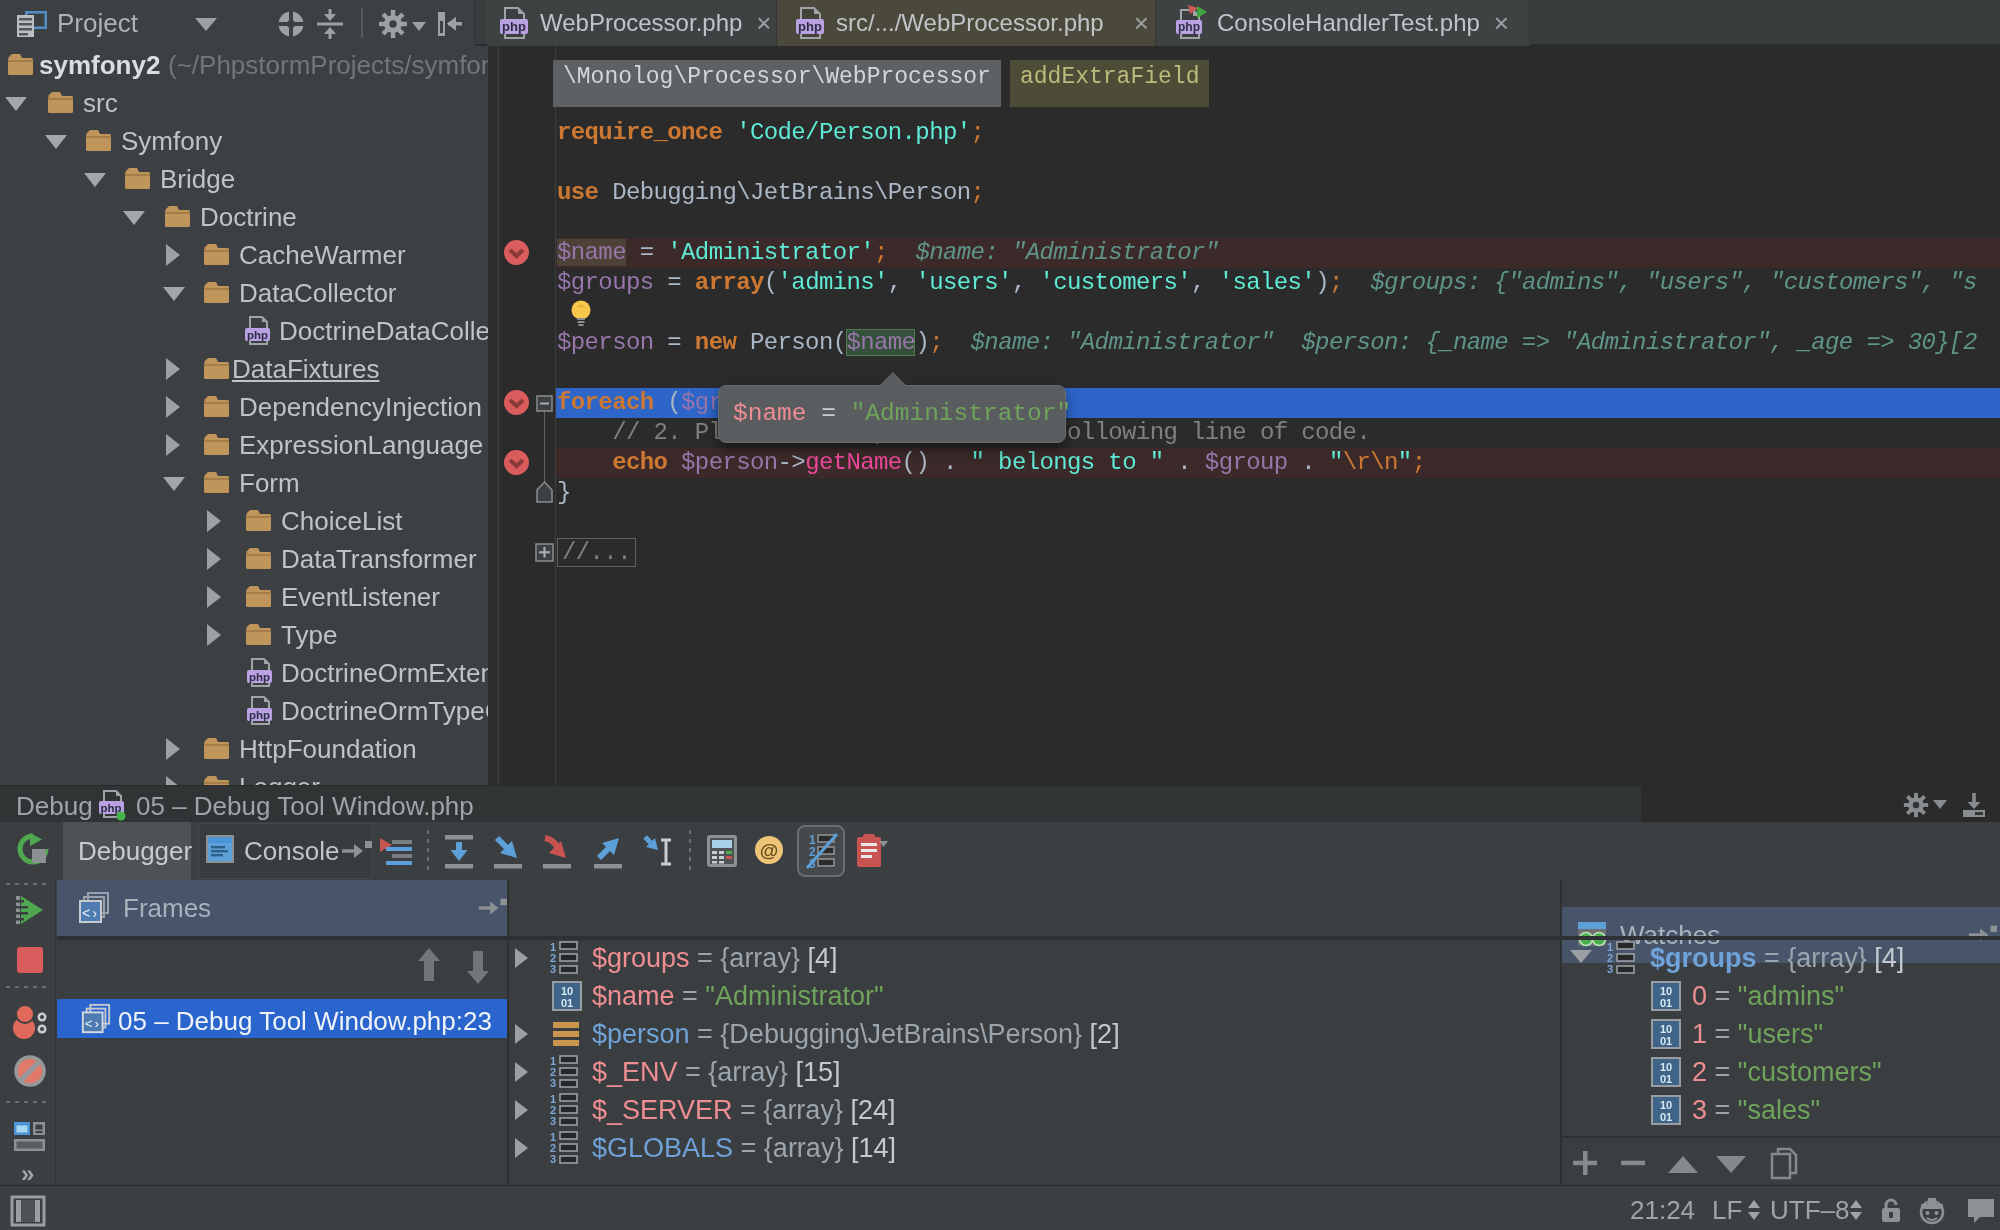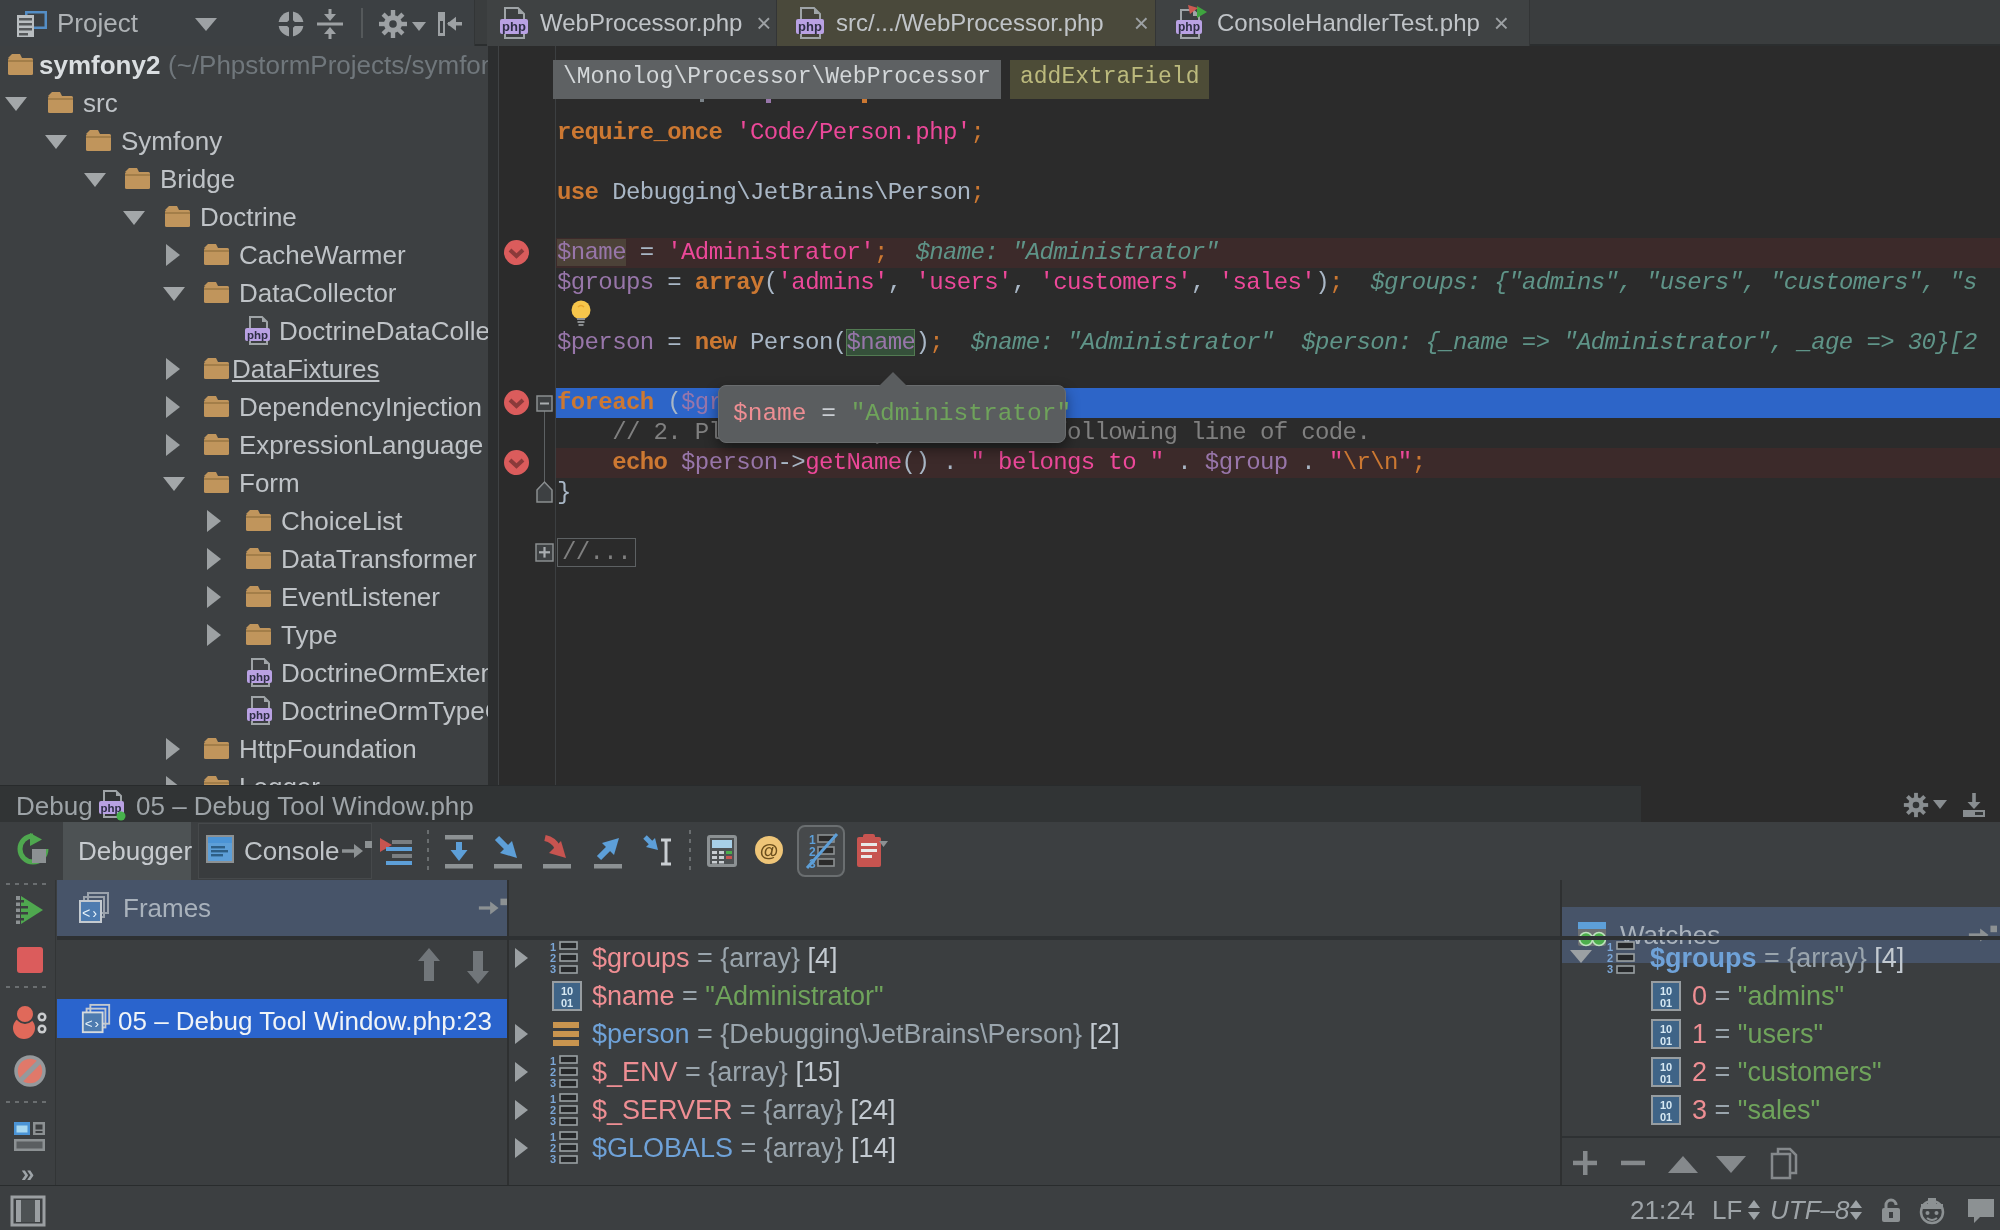--- a/index.html
+++ b/index.html
@@ -18,31 +18,31 @@
   .trow { position:absolute; height:38px; display:flex; align-items:center; color:#bfc3c7; font-size:26px; white-space:nowrap; }
   .arrow { width:0; height:0; position:absolute; }
   .arr-d { border-left:11px solid transparent; border-right:11px solid transparent; border-top:14px solid #a3a7a9; }
   .arr-r { border-top:11px solid transparent; border-bottom:11px solid transparent; border-left:14px solid #9da1a3; }
   .path { color:#70777c; }
   
   #editor { left:499px; top:46px; width:1501px; height:739px; background:#2b2b2b; overflow:hidden; }
   #gutterline { position:absolute; left:56px; top:0; width:1px; height:739px; background:#3c3f41; }
   .cl { position:absolute; left:58px; height:30px; line-height:30px; font-family:"Liberation Mono", monospace; font-size:24px; letter-spacing:-0.62px; white-space:pre; color:#a9b7c6; }
   .kw { color:#cc7832; font-weight:bold; }
-  .st { color:#ec4899; }
+  .st { color:#5eead4; }
   .va { color:#9876aa; }
   .cm { color:#808080; }
   .sc { color:#cc7832; }
   .mt { color:#ec4899; }
   .hint { color:#5f9488; font-style:italic; }
   .bpline { position:absolute; left:0; width:1510px; height:30px; background:#3c2a2a; }
   .exline { position:absolute; left:0; width:1510px; height:30px; background:#2d65c8; }
   .bpicon { position:absolute; left:4px; width:27px; height:27px; }
   
-  .crumb { position:absolute; top:14px; height:39px; line-height:35px; font-family:"Liberation Mono", monospace; font-size:23px; padding:0 10px; }
+  .crumb { position:absolute; top:14px; height:47px; line-height:35px; font-family:"Liberation Mono", monospace; font-size:23px; padding:0 10px; }
   
   #tooltip { position:absolute; left:219px; top:339px; width:348px; height:58px; background:#5a5d5f; border:1px solid #696c6e; border-radius:8px; box-shadow:0 6px 14px rgba(0,0,0,0.45); font-family:"Liberation Mono", monospace; font-size:24.5px; line-height:56px; padding-left:14px; white-space:pre; }
   #tooltip:before { content:""; position:absolute; left:160px; top:-14px; width:0; height:0; border-left:14px solid transparent; border-right:14px solid transparent; border-bottom:14px solid #5a5d5f; }
   #tooltip:after { content:""; position:absolute; left:163px; top:-1px; width:24px; height:2px; background:#5a5d5f; }
   
   #dbghead { left:0; top:785px; width:1641px; height:37px; background:#313435; border-top:1px solid #282b2c; }
   #dbgtool { left:0; top:822px; width:2000px; height:58px; background:#3c3f41; }
   #dbgbody { left:0; top:880px; width:2000px; height:305px; background:#3b3e40; }
   .phead { position:absolute; top:0; height:56px; background:#475469; display:flex; align-items:center; color:#a9b2bc; font-size:26px; }
   .vrow { position:absolute; height:38px; display:flex; align-items:center; font-size:27px; white-space:nowrap; color:#a6adb3; }
@@ -749,21 +749,21 @@
         <rect x="6" y="5" width="5" height="22" fill="#9b9fa2"></rect>
         <rect x="25" y="5" width="5" height="22" fill="#9b9fa2"></rect>
         <rect x="11" y="5" width="14" height="22" fill="#4e5254"></rect>
       </svg>
     <span class="abs" style="left:1630px;top:9px;">21:24</span>
     <span class="abs" style="left:1712px;top:9px;">LF</span>
     <svg class="abs" style="left:1746px;top:13px;" width="16" height="22" viewBox="0 0 16 22">
         <path d="M8 1 l6 8 h-12 z" fill="#9ea4a8"></path>
         <path d="M8 21 l6 -8 h-12 z" fill="#9ea4a8"></path>
       </svg>
-    <span class="abs" style="left:1770px;top:9px;font-style:italic;">UTF–8</span>
+    <span class="abs" style="left:1770px;top:9px;">UTF–8</span>
     <svg class="abs" style="left:1848px;top:13px;" width="16" height="22" viewBox="0 0 16 22">
         <path d="M8 1 l6 8 h-12 z" fill="#9ea4a8"></path>
         <path d="M8 21 l6 -8 h-12 z" fill="#9ea4a8"></path>
       </svg>
     <svg class="abs" style="left:1876px;top:10px;" width="30" height="30" viewBox="0 0 30 30">
         <rect x="6" y="12" width="18" height="14" rx="2" fill="#8c9193"></rect>
         <path d="M10 12 v-3 a5 5 0 0 1 10 0" fill="none" stroke="#8c9193" stroke-width="3"></path>
         <rect x="13" y="16" width="4" height="6" fill="#3c3f41"></rect>
       </svg>
     <svg class="abs" style="left:1916px;top:8px;" width="32" height="32" viewBox="0 0 32 32">

